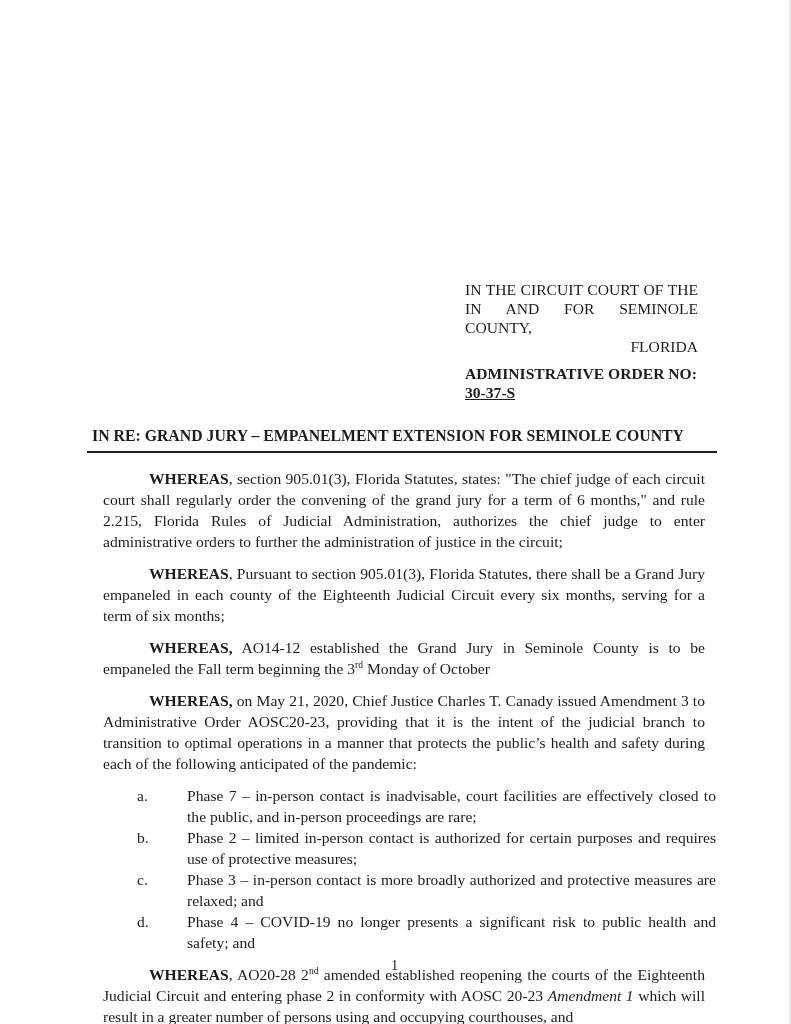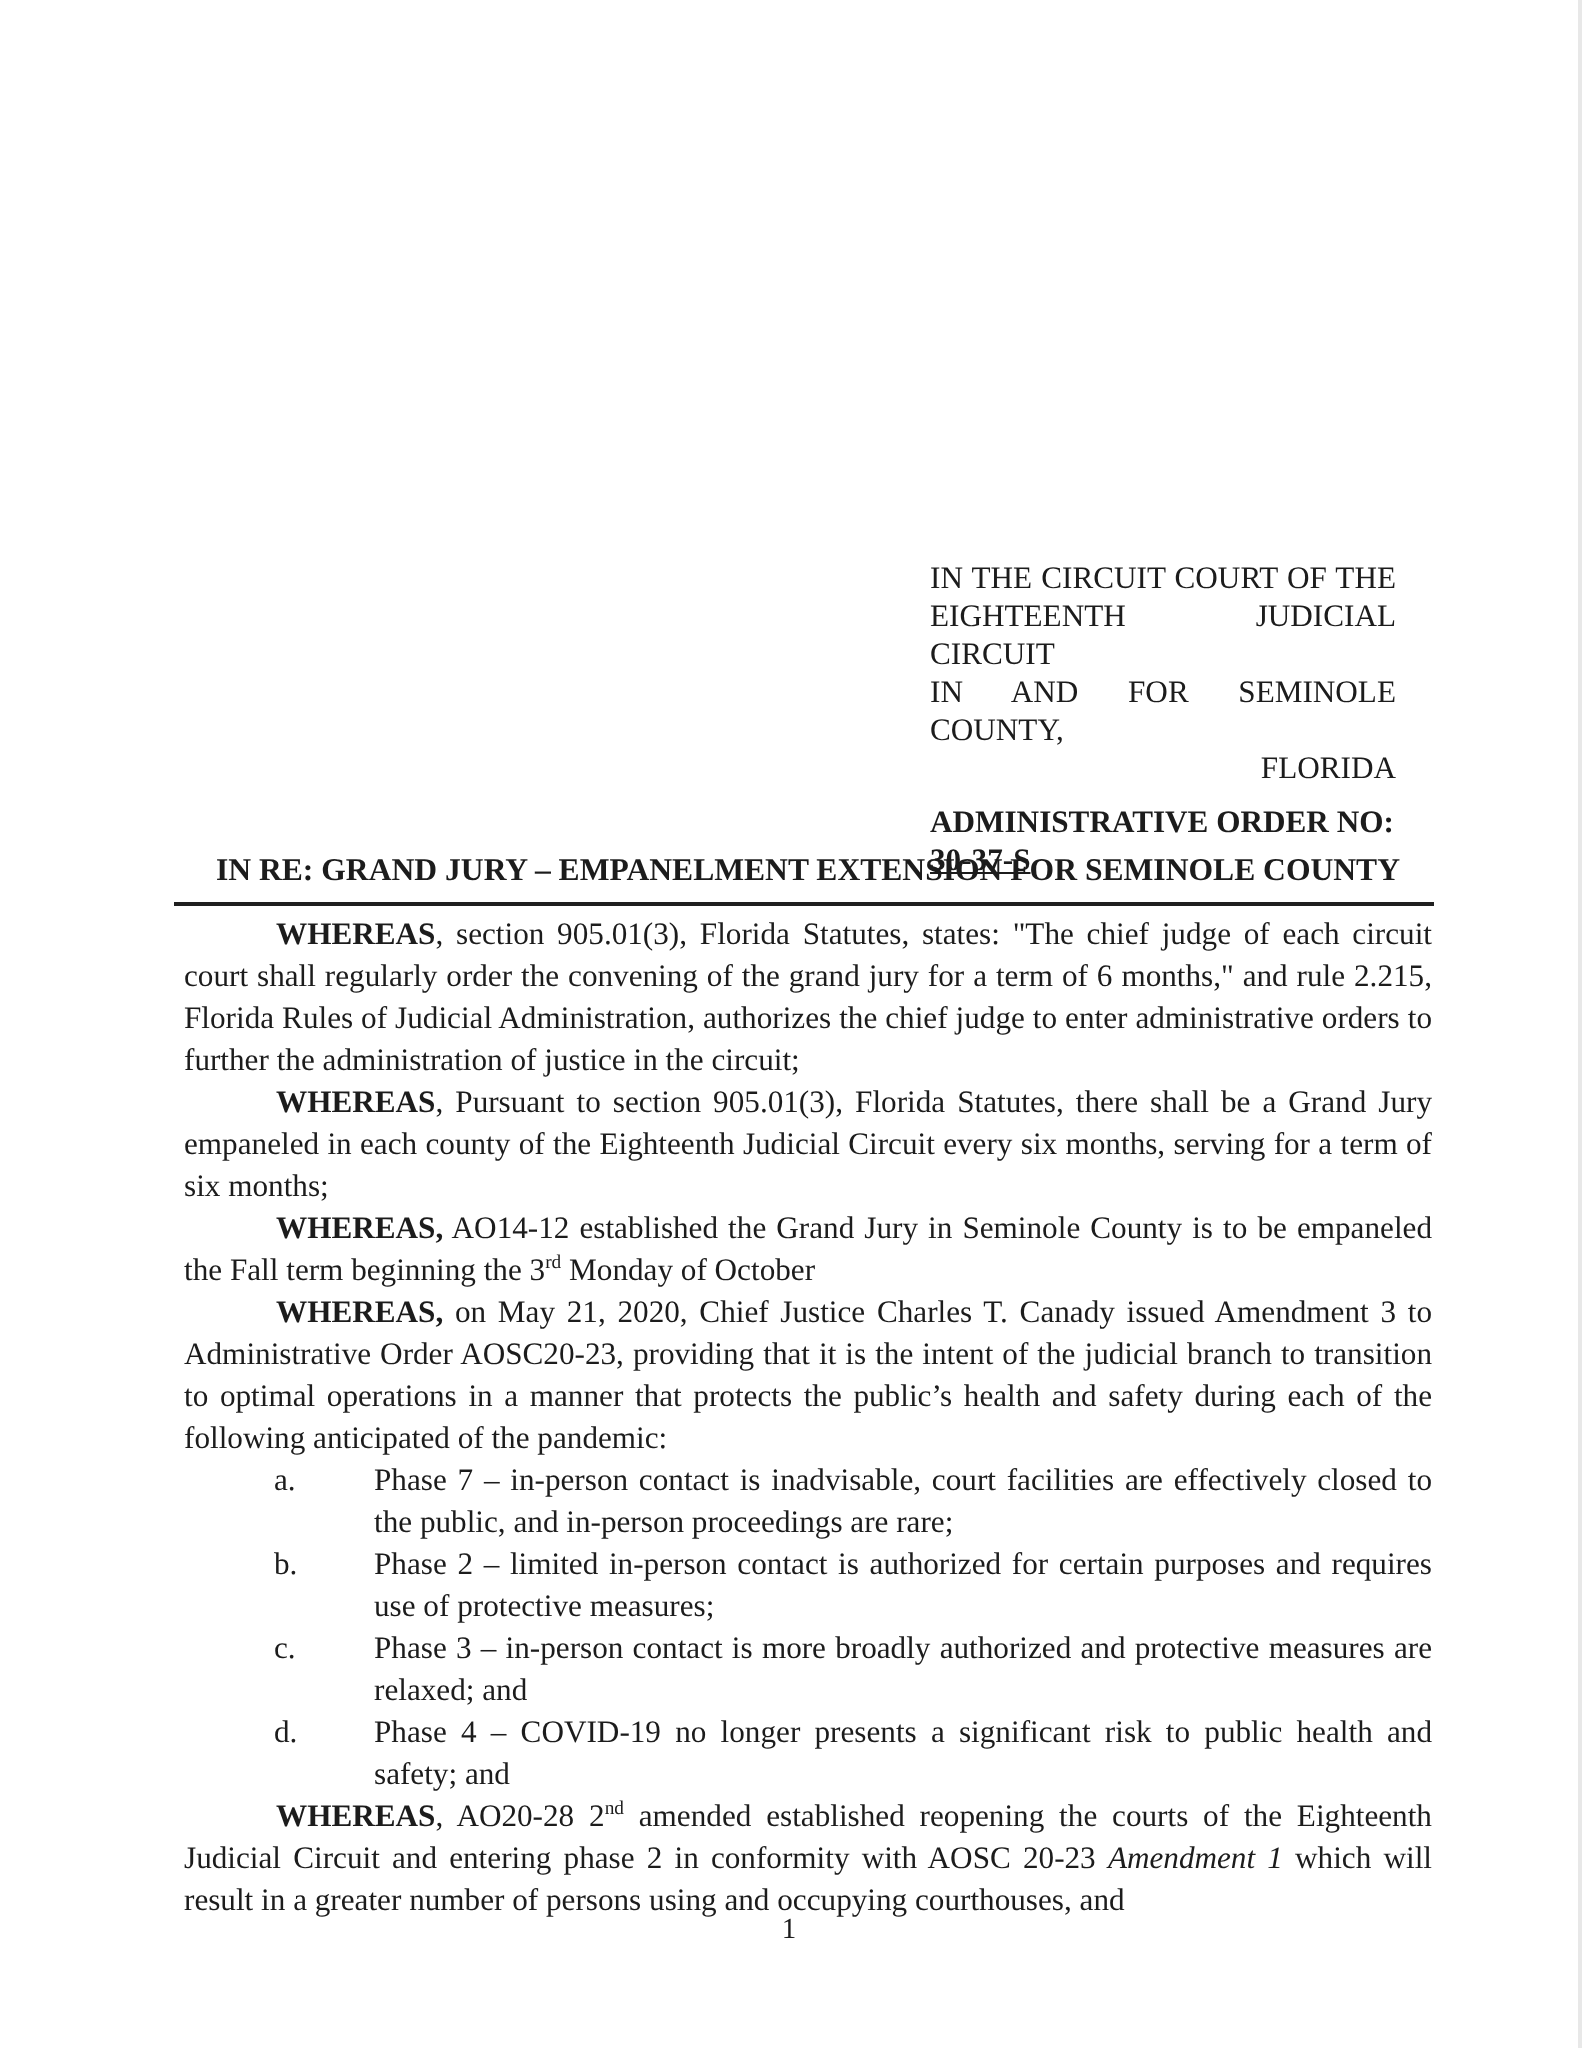--- a/index.html
+++ b/index.html
@@ -34,41 +34,40 @@
   .order-number { text-decoration: underline; }
   
   .doc-title {
     position: absolute;
     top: 427px;
     left: 0;
     width: 100%;
     font-weight: bold;
     font-size: 15.8px;
     white-space: nowrap;
-    text-align: center;
   }
   .title-rule {
     position: absolute;
     top: 451px;
     left: -5px;
     width: 630px;
     height: 2px;
     background: #1f1f1f;
   }
   
   .body-text {
     position: absolute;
     top: 457px;
     left: 0;
     width: 624px;
     font-size: 15.6px;
     line-height: 21px;
     text-align: justify;
   }
-  .body-text p { margin: 0; text-indent: 46px; }
+  .body-text p { margin: 11px; text-indent: 46px; }
   .b { font-weight: bold; }
   .i { font-style: italic; }
   .sup { font-size: 0.62em; vertical-align: super; line-height: 0; }
   .phase-list { margin: 0; }
   .list-item { position: relative; margin-left: 95px; text-align: justify; }
   .list-item .marker { position: absolute; left: -50px; }
   .page-number {
     position: absolute;
     top: 957px;
     left: 0;
@@ -78,21 +77,20 @@
   }
 </style>
 </head>
 <body>
 
 <div class="page">
   <div class="content">
 
     <div class="caption">
       <div class="jline">IN THE CIRCUIT COURT OF THE</div>
-      <div class="jline">EIGHTEENTH JUDICIAL CIRCUIT</div>
       <div class="jline">IN AND FOR SEMINOLE COUNTY,</div>
       <div class="lastline">FLORIDA</div>
       <div class="order-block">
         <div>ADMINISTRATIVE ORDER NO:</div>
         <div class="order-number">30-37-S</div>
       </div>
     </div>
 
     <div class="doc-title">IN RE: GRAND JURY – EMPANELMENT EXTENSION FOR SEMINOLE COUNTY</div>
     <div class="title-rule"></div>

